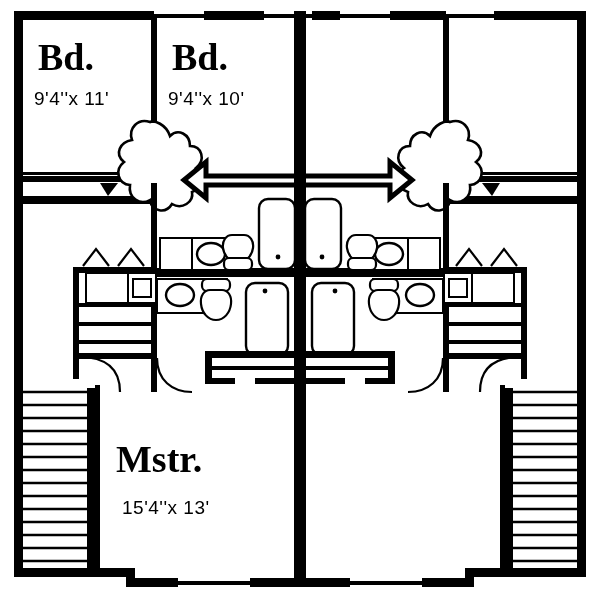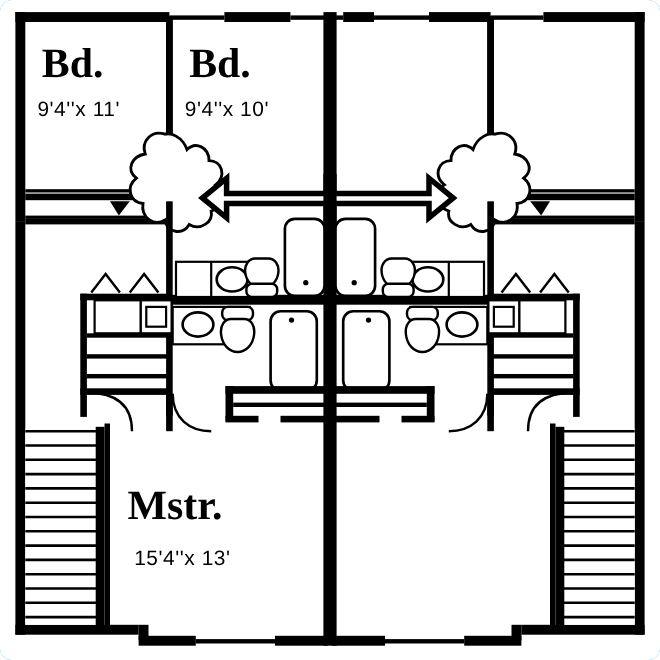--- a/index.html
+++ b/index.html
@@ -8,21 +8,20 @@
     padding: 0;
     background: #ffffff;
     font-family: "Liberation Serif", serif;
   }
   #plan-root {
     position: relative;
     width: 600px;
     height: 600px;
     background: #0ea5e9;
     overflow: hidden;
-    border-radius: 11px;
   }
   #plan-svg {
     display: block;
     width: 600px;
     height: 600px;
   }
   .lbl-room {
     font-family: "Liberation Serif", serif;
     font-weight: bold;
     font-size: 38px;

